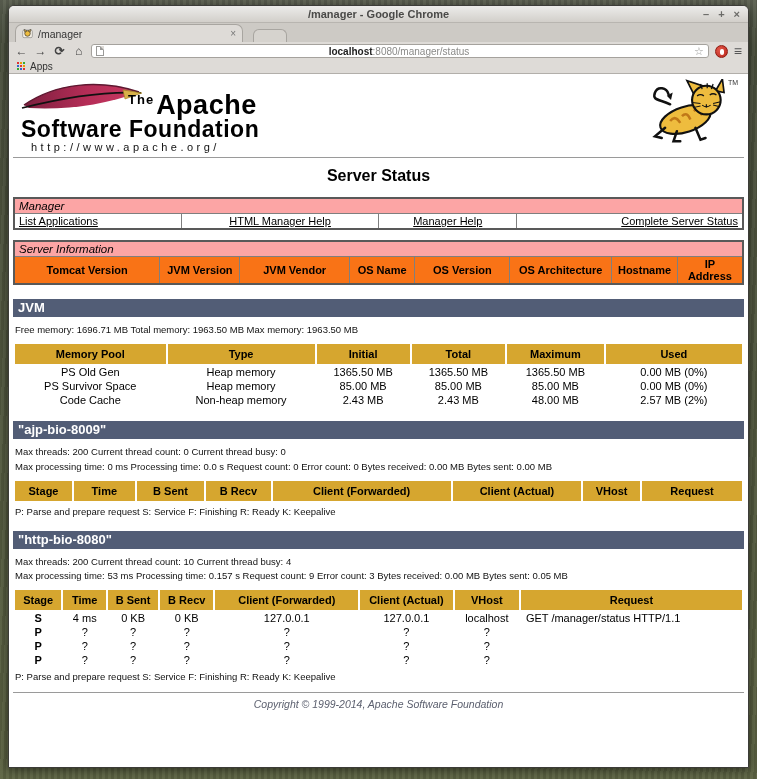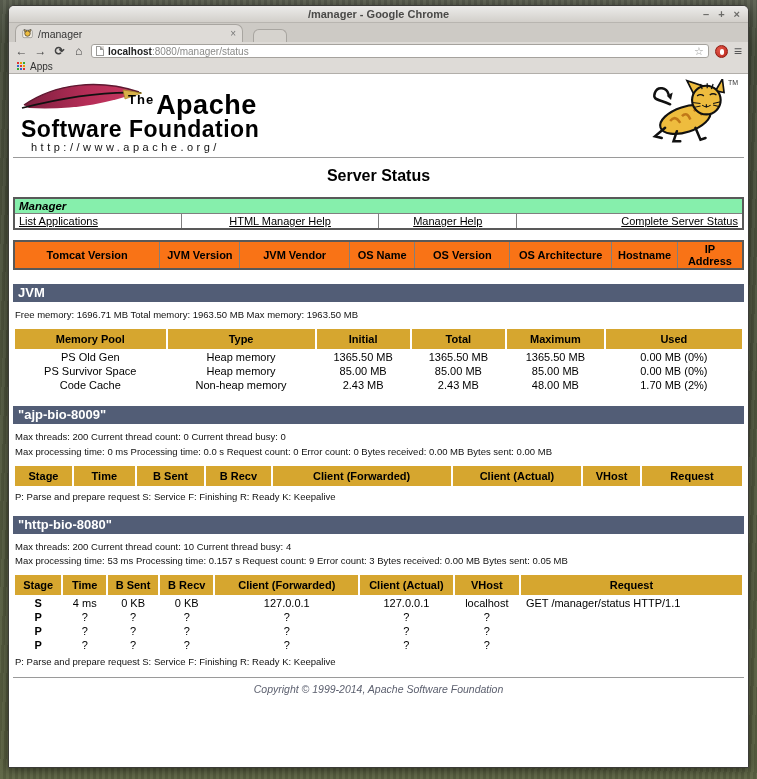--- a/index.html
+++ b/index.html
@@ -28,21 +28,21 @@
     transform:skewX(0deg); }
   .tab-label { flex:1; font-size:10.5px; color:#333; white-space:nowrap; overflow:hidden; }
   .tab-close { font-size:10px; color:#777; }
   .tab-stub { position:absolute; left:244px; bottom:0; width:34px; height:13px;
     background:#d6d3ce; border:1px solid #a8a5a0; border-bottom:none; border-radius:6px 6px 0 0; }
 
   .toolbar { height:18px; background:#dedbd7; display:flex; align-items:center;
     padding:0 6px; gap:6px; }
   .nav-ico { font-size:12px; color:#444; font-weight:bold; line-height:1; width:13px; text-align:center; }
   .omnibox { flex:1; height:14px; background:#fff; border:1px solid #a5a29d; border-radius:3px;
-    display:flex; align-items:center; padding:0 4px; gap:4px; }
+    display:flex; align-items:center; padding:0 4px; gap:4px;text-align:center; }
   .doc-ico { width:8px; height:10px; border:1px solid #9a9a98; background:#fff; position:relative; }
   .doc-ico:after { content:""; position:absolute; right:-1px; top:-1px; border:2px solid #dedbd7;
     border-left-color:#9a9a98; border-bottom-color:#9a9a98; }
   .url { font-size:10px; color:#8a8a88; white-space:nowrap; flex:1; }
   .url b { color:#222; font-weight:bold; }
   .star { font-size:11px; color:#9a9a98; }
   .ext-ico { width:13px; height:13px; border-radius:50%; background:radial-gradient(circle at 35% 35%, #e4574a, #b7251a);
     border:1px solid #8e1b12; position:relative; }
   .ext-ico:after { content:""; position:absolute; left:4px; top:3px; width:4px; height:6px;
     background:#fff; border-radius:2px; }
@@ -75,21 +75,21 @@
 
   hr.rule { border:none; border-top:1px solid #9a9a9a; margin:4px 0; }
 
   h1.status-title { text-align:center; font-size:16px; font-weight:bold; margin:9px 0 12px 0; }
 
   table { border-spacing:0; width:100%; font-size:11px; }
 
   .bordered { border-collapse:collapse; margin:0 0 10px 0; }
   .bordered td, .bordered th { border:1px solid #7f7f7f; padding:1px 4px; height:14px; }
   .bordered { border:2px solid #595959; }
-  .sec-title { background:#86efac; font-style:italic; font-weight:bold; text-align:left; font-size:11.5px;margin-left:38px; }
+  .sec-title { background:#fca5a5; font-style:italic; font-weight:normal; text-align:left; font-size:11.5px;margin-left:38px; }
   .bordered a { color:#000; }
   .mgr-c0 { text-align:left; } .mgr-c1,.mgr-c2 { text-align:center; } .mgr-c3 { text-align:right; }
   .bordered th.colhead { background:#f97316; font-weight:bold; text-align:center; }
   .bordered td.val { text-align:center; background:#fff; }
 
   .bar { background:#525D76; color:#fff; font-weight:bold; font-size:13px;
     padding:1px 5px 2px 5px; margin:14px 0 6px 0; }
   .summary { font-size:9.5px; color:#111; margin:2px 2px 6px 2px; line-height:1.5; }
 
   .flat { border-collapse:separate; border-spacing:2px 1px; margin-bottom:2px; }
@@ -232,20 +232,23 @@
           <col style="width:20%">
           <col style="width:11%">
           <col style="width:15%">
           <col style="width:9%">
           <col style="width:13%">
           <col style="width:14%">
           <col style="width:9%">
           <col style="width:9%">
         </colgroup>
       <tbody>
+          <tr>
+            <td colspan="8" class="sec-title">Server Information</td>
+          </tr>
       <tr>
         <th class="colhead">Tomcat Version</th>
         <th class="colhead">JVM Version</th>
         <th class="colhead">JVM Vendor</th>
         <th class="colhead">OS Name</th>
         <th class="colhead">OS Version</th>
         <th class="colhead">OS Architecture</th>
         <th class="colhead">Hostname</th>
         <th class="colhead">IP Address</th>
       </tr>
@@ -290,21 +293,21 @@
             <td>85.00 MB</td>
             <td>85.00 MB</td>
             <td>0.00 MB (0%)</td>
           </tr>
           <tr>
             <td>Code Cache</td>
             <td>Non-heap memory</td>
             <td>2.43 MB</td>
             <td>2.43 MB</td>
             <td>48.00 MB</td>
-            <td>1.70 MB (2%)</td>
+            <td>2.57 MB (2%)</td>
           </tr>
         </tbody>
     </table>
 
     <div class="bar">"ajp-bio-8009"</div>
     <div class="summary">
       <span>Max threads: 200 Current thread count: 0 Current thread busy: 0</span><br>
       <span>Max processing time: 0 ms Processing time: 0.0 s Request count: 0 Error count: 0 Bytes received: 0.00 MB Bytes sent: 0.00 MB</span>
     </div>
     <table class="flat conn">

